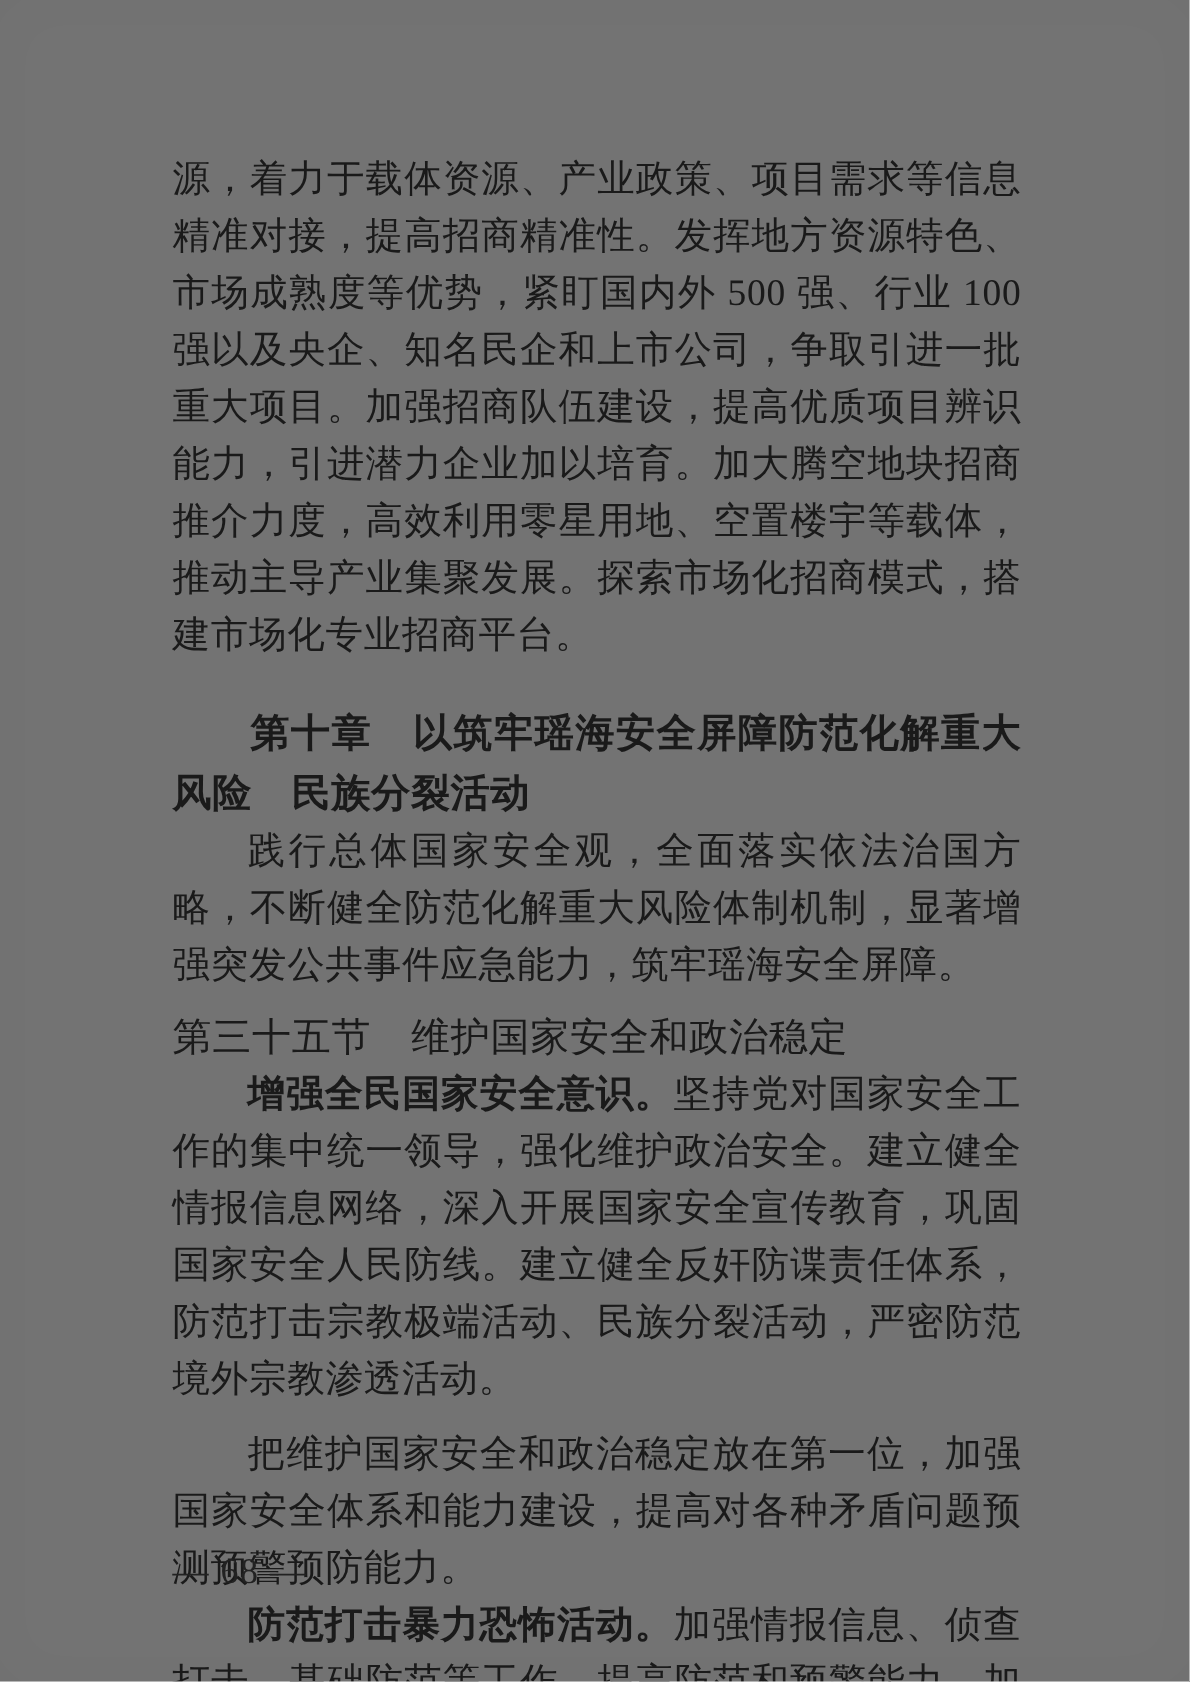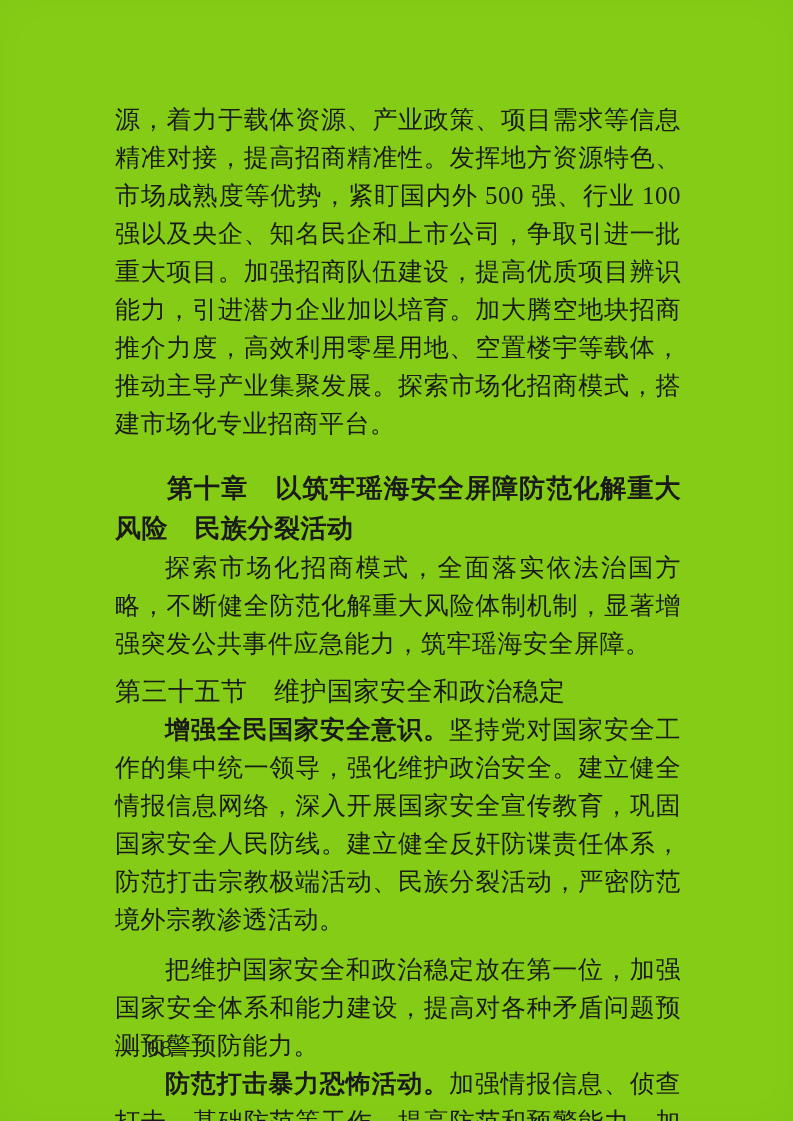--- a/index.html
+++ b/index.html
@@ -5,21 +5,21 @@
   html, body {
     margin: 0;
     padding: 0;
     background: #e9e9e9;
   }
   .page {
     position: relative;
     width: 793px;
     height: 1121px;
     margin: 0 auto;
-    background: #84cc16;
+    background: #737373;
     overflow: hidden;
     box-shadow: inset 0 0 40px rgba(0,0,0,0.02);
     font-family: "Liberation Serif", "DejaVu Serif", serif;
     color: #1a1a1a;
   }
   .content {
     position: absolute;
     top: 101px;
     left: 115px;
     width: 566px;
@@ -64,21 +64,21 @@
 </head>
 <body>
 
 <div class="page">
   <div class="content">
 
     <p class="body">源，着力于载体资源、产业政策、项目需求等信息精准对接，提高招商精准性。发挥地方资源特色、市场成熟度等优势，紧盯国内外 500 强、行业 100 强以及央企、知名民企和上市公司，争取引进一批重大项目。加强招商队伍建设，提高优质项目辨识能力，引进潜力企业加以培育。加大腾空地块招商推介力度，高效利用零星用地、空置楼宇等载体，推动主导产业集聚发展。探索市场化招商模式，搭建市场化专业招商平台。</p>
 
     <h2 class="chapter">第十章　以筑牢瑶海安全屏障防范化解重大风险　民族分裂活动</h2>
 
-    <p class="body indent">探索市场化招商模式，全面落实依法治国方略，不断健全防范化解重大风险体制机制，显著增强突发公共事件应急能力，筑牢瑶海安全屏障。</p>
+    <p class="body indent">践行总体国家安全观，全面落实依法治国方略，不断健全防范化解重大风险体制机制，显著增强突发公共事件应急能力，筑牢瑶海安全屏障。</p>
 
     <h3 class="section">第三十五节　维护国家安全和政治稳定</h3>
 
     <p class="body indent"><b>增强全民国家安全意识。</b><span>坚持党对国家安全工作的集中统一领导，强化维护政治安全。建立健全情报信息网络，深入开展国家安全宣传教育，巩固国家安全人民防线。建立健全反奸防谍责任体系，防范打击宗教极端活动、民族分裂活动，严密防范境外宗教渗透活动。</span></p>
 
     <p class="body indent after-section">把维护国家安全和政治稳定放在第一位，加强国家安全体系和能力建设，提高对各种矛盾问题预测预警预防能力。</p>
 
     <p class="body indent"><b>防范打击暴力恐怖活动。</b><span>加强情报信息、侦查打击、基础防范等工作，提高防范和预警能力。加强反恐力量建设，</span></p>
 
   </div>

